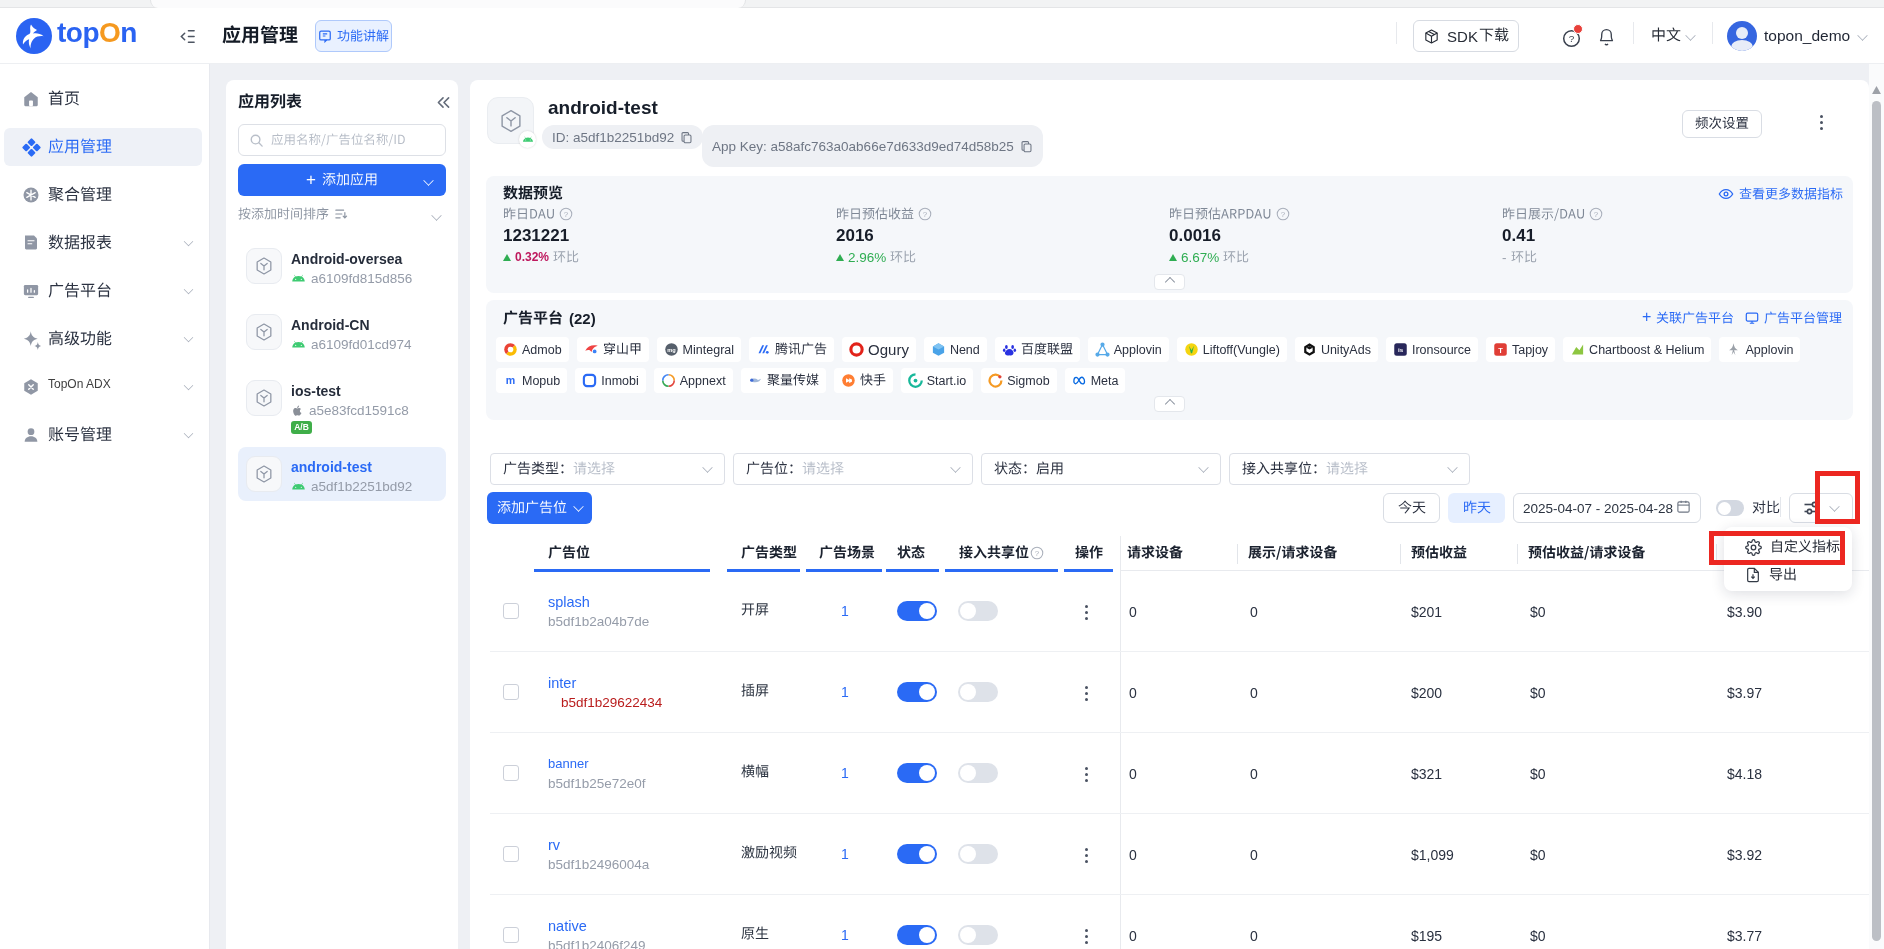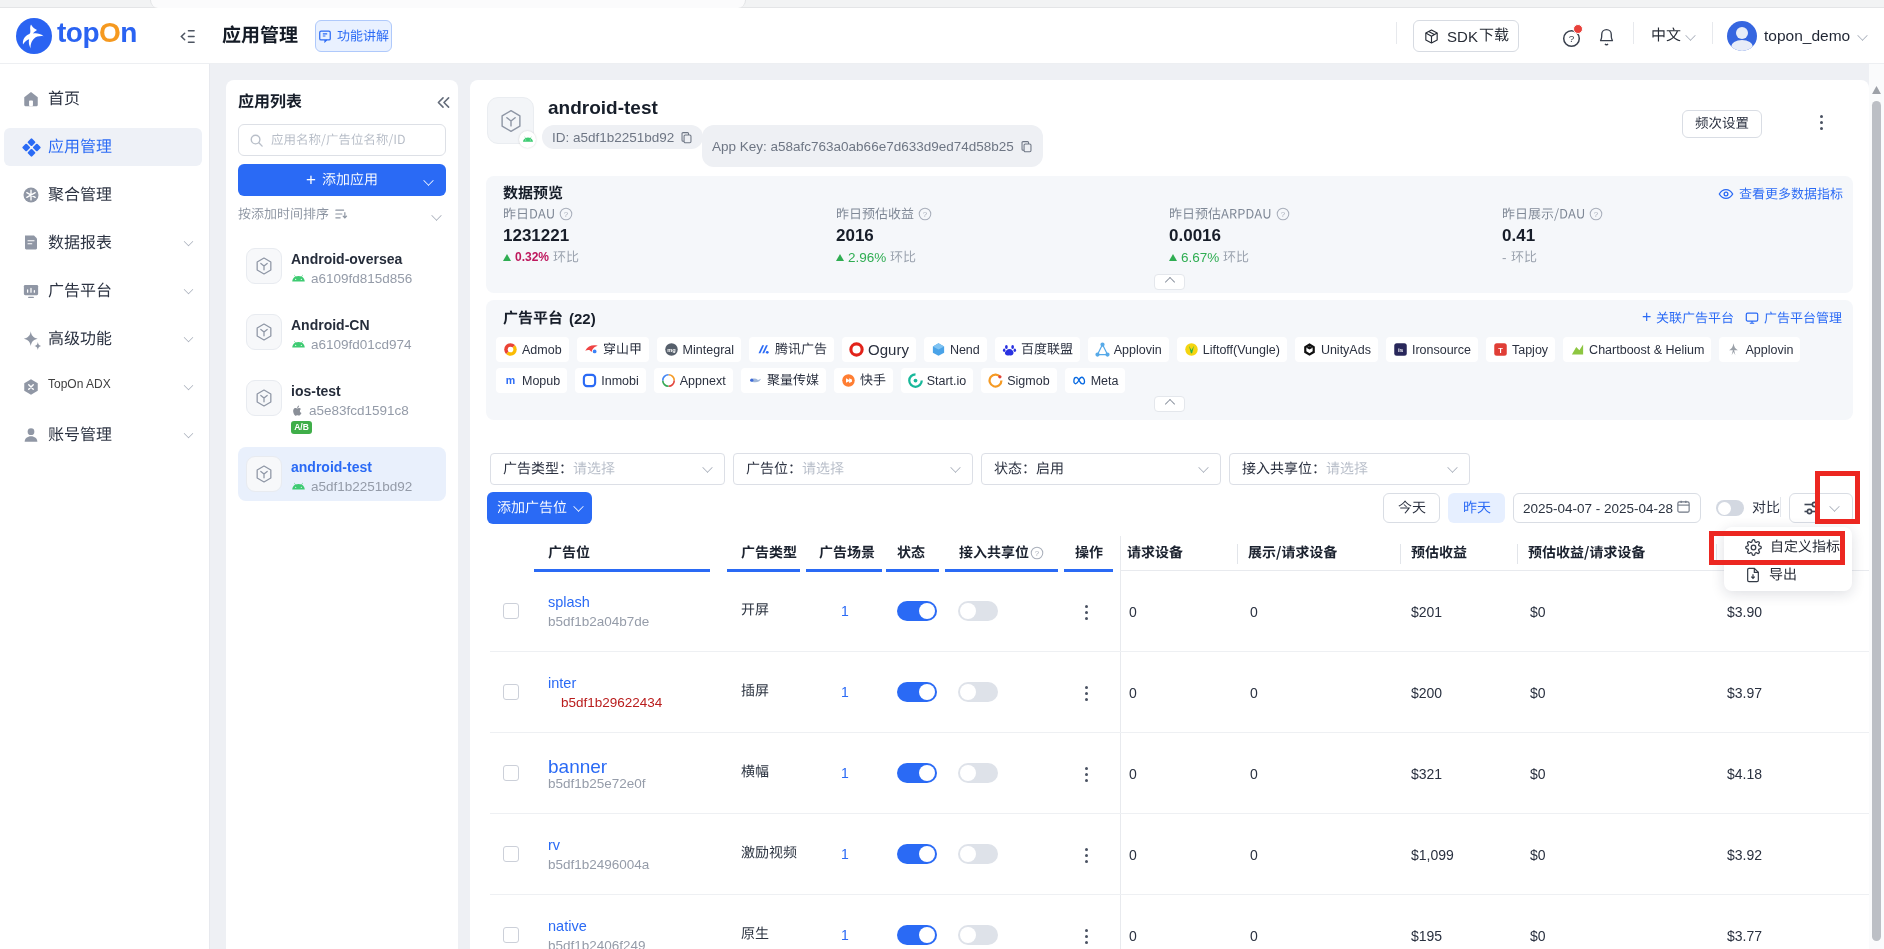--- a/index.html
+++ b/index.html
@@ -731,21 +731,21 @@
       <i></i>
       <i></i>
     </div>
     <div class="abs num" style="left:1129px;top:685px;">0</div>
     <div class="abs num" style="left:1250px;top:685px;">0</div>
     <div class="abs num" style="left:1411px;top:685px;">$200</div>
     <div class="abs num" style="left:1530px;top:685px;">$0</div>
     <div class="abs num" style="left:1727px;top:685px;">$3.97</div>
     <div class="abs" style="left:490px;top:732px;width:1379px;height:1px;background:#eef0f3;"></div>
     <div class="abs cbx" style="left:503px;top:765px;"></div>
-    <div class="abs" style="left:548px;top:756px;font-size:19px;color:#2a6af5;">banner</div>
+    <div class="abs" style="left:548px;top:756px;font-size:13px;color:#2a6af5;">banner</div>
     <div class="abs" style="left:548px;top:776px;font-size:13.5px;color:#959ca9;">b5df1b25e72e0f</div>
     <div class="abs" style="left:741px;top:764px;"><svg style="vertical-align:top;" width="28.0" height="15.7" viewBox="0 -880 2000 1120">
         <path fill="#2b3340" d="M544 -88C501 -47 414 2 340 30C356 43 379 67 391 81C463 51 553 1 610 -48ZM723 -43C790 -7 874 47 915 82L972 35C928 0 841 -51 778 -85ZM191 -840V-626H51V-555H184C153 -418 90 -260 27 -175C39 -158 57 -129 65 -110C112 -175 157 -280 191 -390V79H261V-394C291 -344 326 -281 341 -249L383 -308C366 -334 288 -447 261 -481V-555H368V-521H626V-447H412V-110H923V-447H696V-521H961V-585H816V-686H938V-748H816V-840H746V-748H586V-840H515V-748H397V-686H515V-585H380V-626H261V-840ZM586 -585V-686H746V-585ZM479 -253H626V-165H479ZM696 -253H853V-165H696ZM479 -392H626V-306H479ZM696 -392H853V-306H696Z M1431 -788V-725H1952V-788ZM1548 -595H1831V-479H1548ZM1482 -654V-420H1898V-654ZM1066 -650V-126H1124V-583H1197V80H1262V-583H1340V-211C1340 -203 1338 -201 1331 -200C1323 -200 1305 -200 1280 -201C1290 -183 1299 -154 1301 -136C1335 -136 1358 -137 1376 -149C1393 -161 1397 -182 1397 -209V-650H1262V-839H1197V-650ZM1505 -118H1648V-15H1505ZM1869 -118V-15H1713V-118ZM1505 -179V-282H1648V-179ZM1869 -179H1713V-282H1869ZM1437 -343V80H1505V46H1869V77H1939V-343Z"></path>
       </svg></div>
     <div class="abs" style="left:841px;top:765px;font-size:14px;color:#2a6af5;">1</div>
     <div class="abs toggle-on" style="left:897px;top:763px;">
       <i></i>
     </div>
     <div class="abs toggle-off" style="left:958px;top:763px;">
       <i></i>

